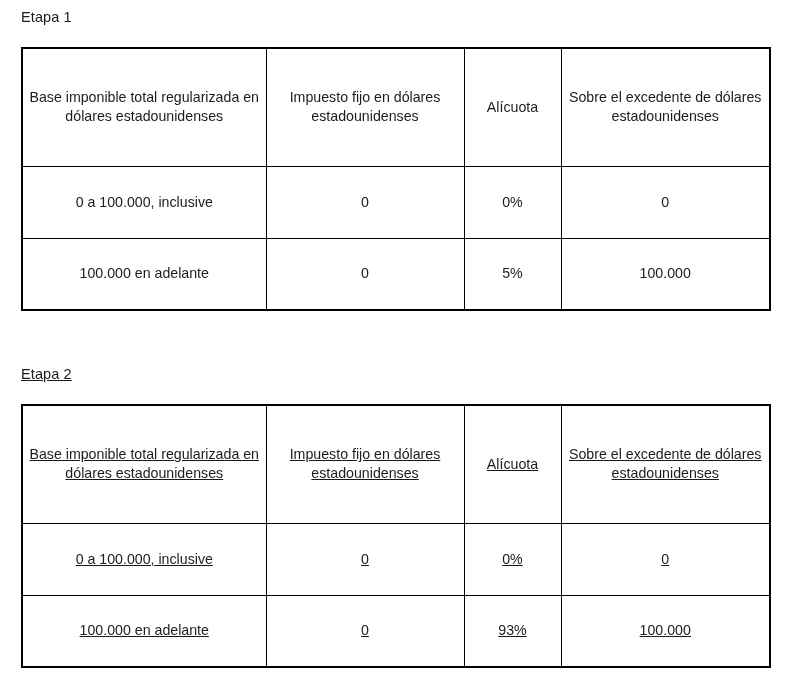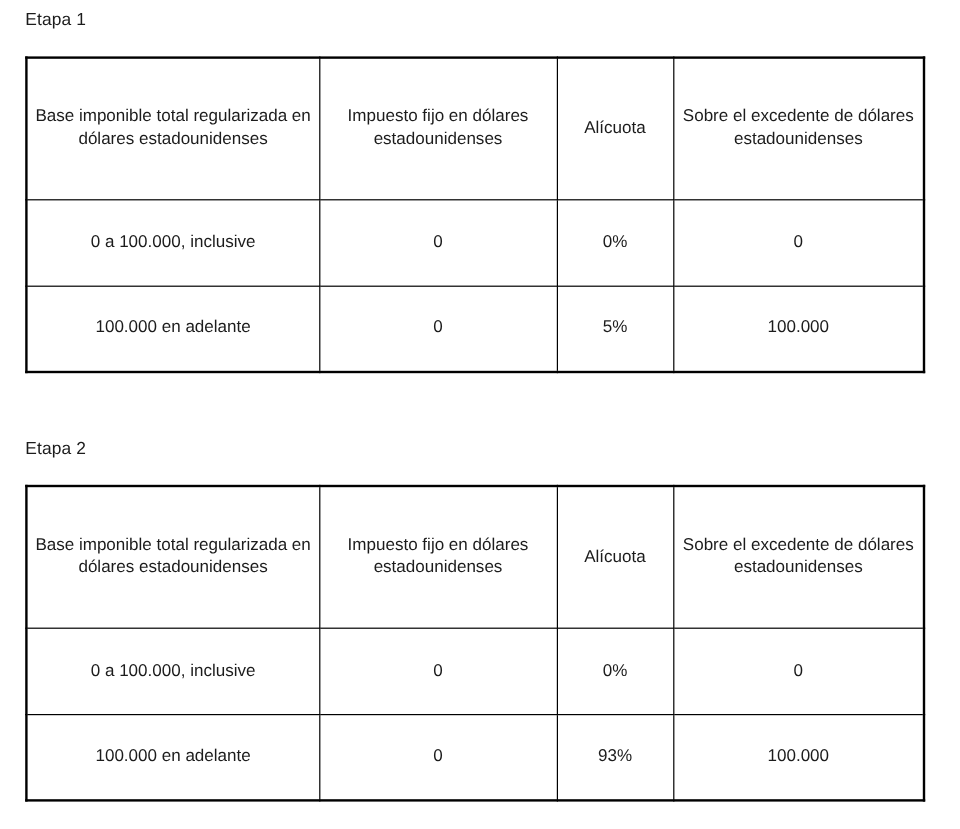--- a/index.html
+++ b/index.html
@@ -23,21 +23,21 @@
     padding: 0;
   }
 
   .section {
     position: absolute;
     left: 0;
     width: 800px;
   }
 
   #section-etapa-1 { top: 8px; }
-  #section-etapa-2 { top: 365px; }
+  #section-etapa-2 { top: 365px; text-decoration: underline; }
 
   .section-label {
     font-size: 14.5px;
     line-height: 18px;
     color: #1c1c1c;
     margin-left: 21px;
     margin-bottom: 0;
     letter-spacing: 0.1px;
   }
 

